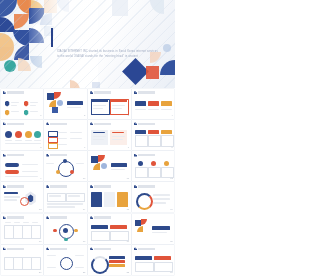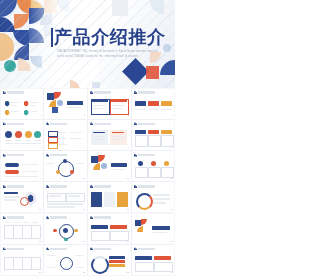--- a/index.html
+++ b/index.html
@@ -124,21 +124,20 @@
   <div class="shape q-tl" style="left:160px;top:60px;width:15px;height:15px;background:#34539f;"></div>
   <div class="shape q-br" style="left:150px;top:52px;width:11px;height:11px;background:#f3cdb4;opacity:.7;"></div>
   <div class="shape circle" style="left:163px;top:44px;width:8px;height:8px;background:#b7c9e4;opacity:.7;"></div>
   <div class="shape" style="left:112px;top:0px;width:16px;height:16px;background:#e8edf5;opacity:.8;"></div>
   <div class="shape q-bl" style="left:150px;top:0px;width:14px;height:14px;background:#dfe7f1;opacity:.8;"></div>
 
   <div class="shape q-tr" style="left:70px;top:80px;width:10px;height:10px;background:#edb48c;opacity:.55;"></div>
   <div class="shape" style="left:92px;top:82px;width:8px;height:8px;background:#c3d0e8;opacity:.55;"></div>
 
   <div class="tbar"></div>
-  <div id="cover-title">产品介绍推介</div>
   <div id="cover-sub">XIAOAI INTERNET INC started its business in Seoul Korea internet services to the world. XIAOAI stands for the "meeting head" in ancient</div>
 </div>
 
 <div id="grid">
 
   <div class="slide">
     <div class="s-head">
       <span class="s-ico"></span>
       <span class="s-hbar"></span>
     </div>

